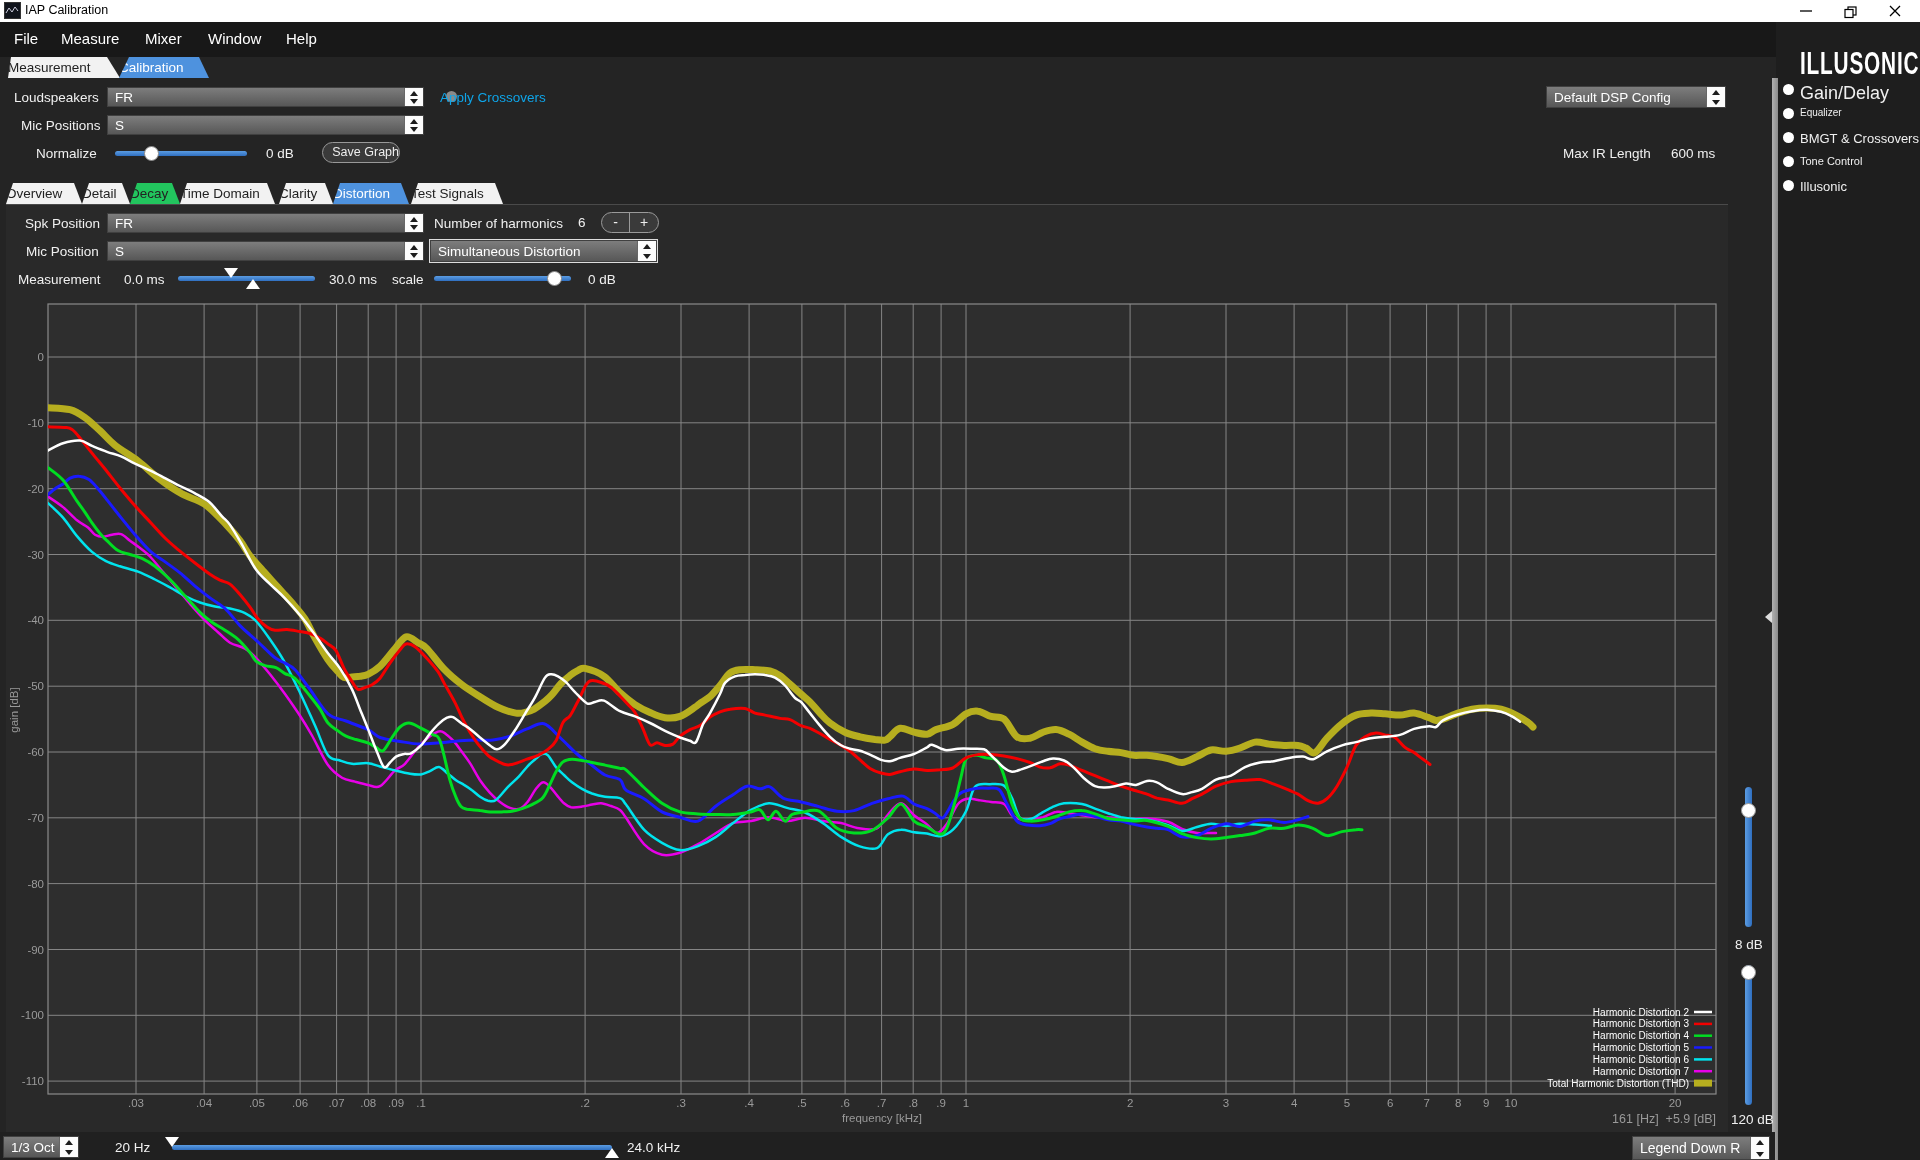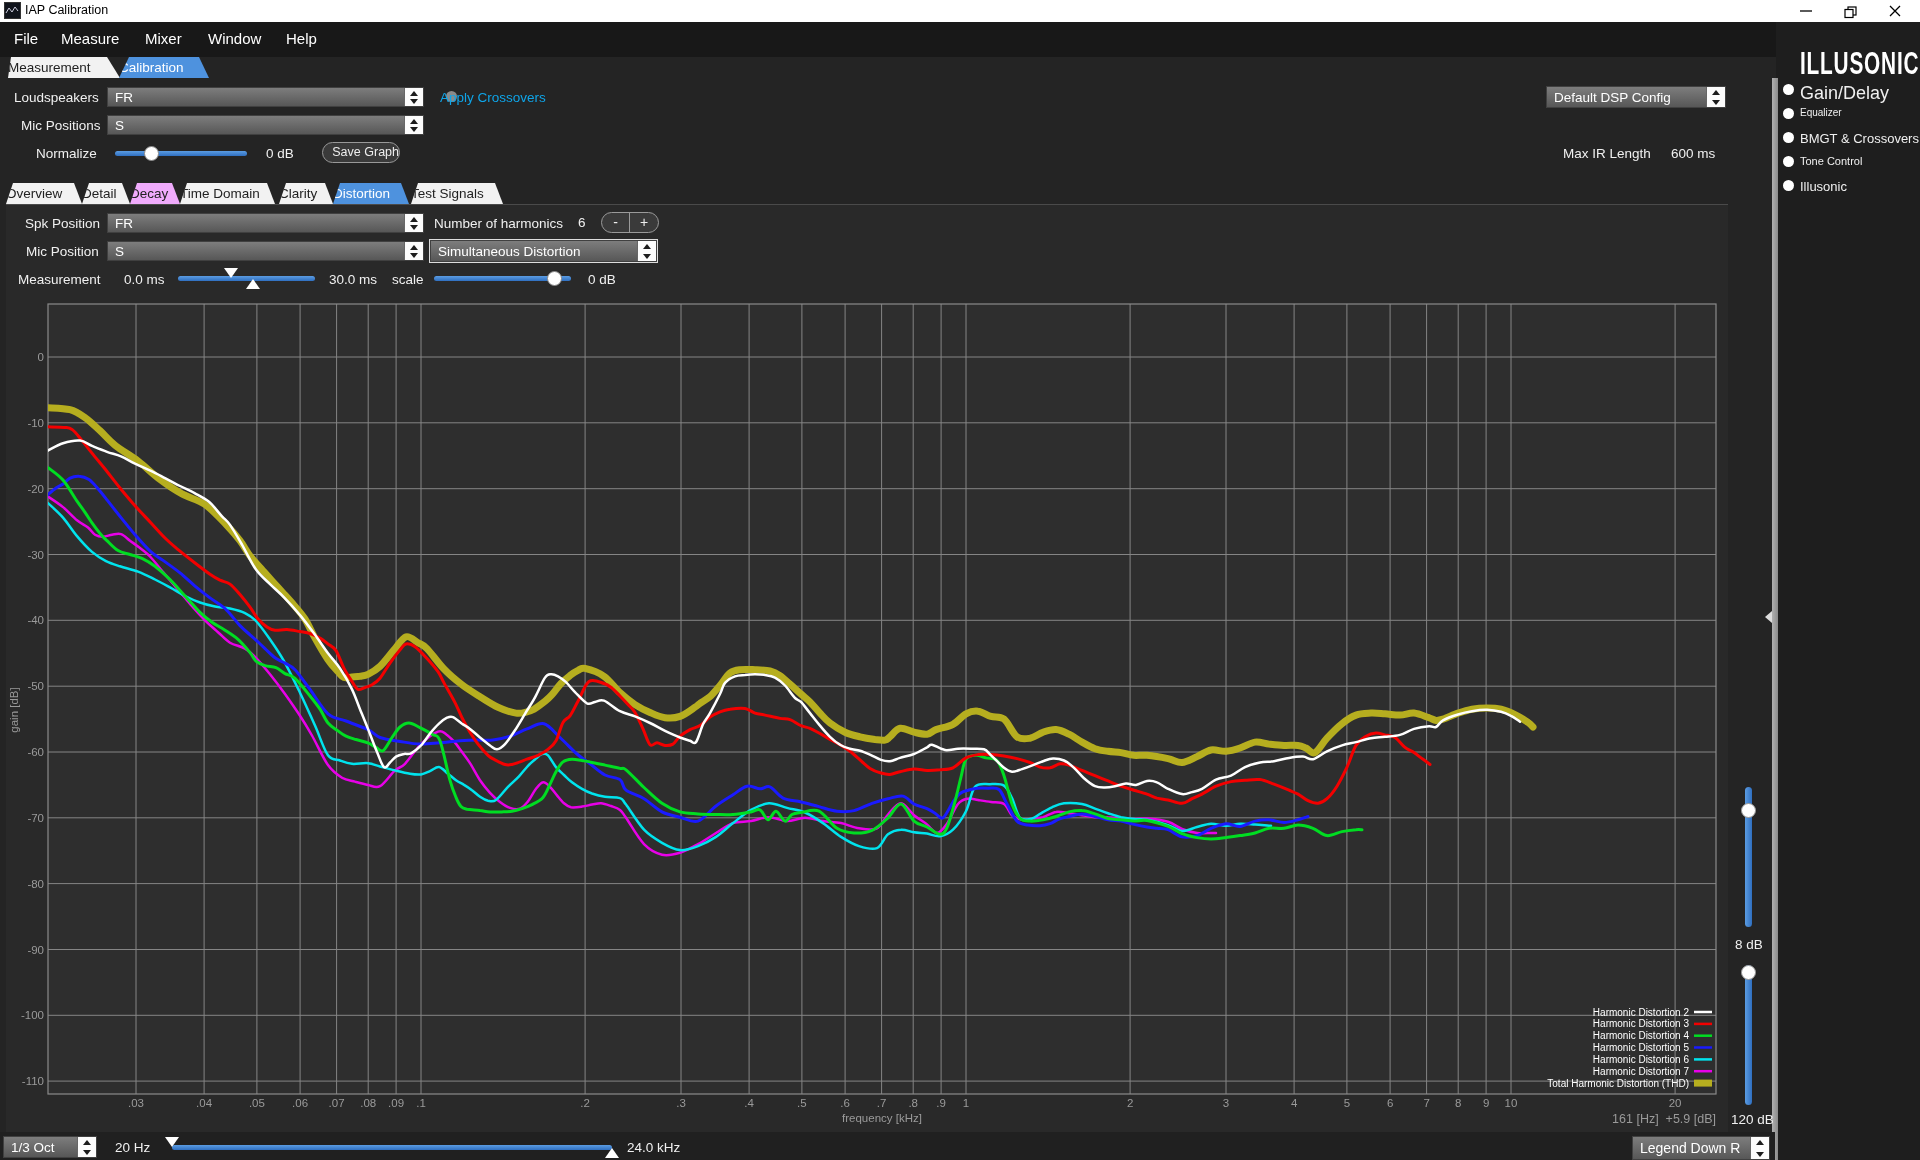--- a/index.html
+++ b/index.html
@@ -80,21 +80,21 @@
 <div class="slider" style="left:115px;top:151px;width:132px">
     <div class="knob" style="left:29px"></div>
   </div>
 <div class="label" style="left:266px;top:146px">0 dB</div>
 <div class="abs" style="left:322px;top:142px;width:78px;height:21px;border:1.5px solid #999;border-radius:11px;background:#3a3a3a;color:#eee;font-size:12.5px;text-align:right;line-height:18px">Save Graph</div>
 <div class="label" style="left:1563px;top:146px">Max IR Length</div>
 <div class="label" style="left:1671px;top:146px">600 ms</div>
 
 <div class="tab trap" style="left:6px;top:183px;width:76px;background:#f2f2f2;color:#222">Overview</div>
 <div class="tab trap" style="left:82px;top:183px;width:48px;background:#f2f2f2;color:#222">Detail</div>
-<div class="tab trap" style="left:130px;top:183px;width:50px;background:#f0abfc;color:#222">Decay</div>
+<div class="tab trap" style="left:130px;top:183px;width:50px;background:#22c55e;color:#222">Decay</div>
 <div class="tab trap" style="left:180px;top:183px;width:95px;background:#f2f2f2;color:#222">Time Domain</div>
 <div class="tab trap" style="left:279px;top:183px;width:54px;background:#f2f2f2;color:#222">Clarity</div>
 <div class="tab trap" style="left:333px;top:183px;width:76px;background:#4e92de;color:#fff">Distortion</div>
 <div class="tab trap" style="left:411px;top:183px;width:92px;background:#f2f2f2;color:#222">Test Signals</div>
 <div id="panel"></div>
 <div class="abs" style="left:6px;top:205px"><svg id="chart" width="1722" height="927" viewBox="6 205 1722 927">
 <rect x="6" y="205" width="1722" height="927" fill="#292929"></rect>
 <rect x="48" y="304" width="1668" height="790" fill="#2e2e2e"></rect>
 <g stroke="#858585" stroke-width="1">
         <line x1="136.0" y1="304" x2="136.0" y2="1094"></line>
@@ -260,21 +260,21 @@
 <div class="vslider" style="left:1745px;top:787px;height:140px">
     <div class="vknob" style="top:16px"></div>
   </div>
 <div class="label" style="left:1735px;top:937px">8 dB</div>
 <div class="vslider" style="left:1745px;top:965px;height:140px">
     <div class="vknob" style="top:0px"></div>
   </div>
 <div class="label" style="left:1731px;top:1112px">120 dB</div>
 
 <div id="botbar"></div>
-<div class="dd" style="left:3px;top:1136px;width:94px;height:22px">
+<div class="dd" style="left:3px;top:1136px;width:76px;height:22px">
     <span class="tx">1/3 Oct</span>
     <span class="sp"></span>
   </div>
 <div class="label" style="left:115px;top:1140px">20 Hz</div>
 <div class="slider" style="left:172px;top:1145px;width:440px"></div>
 <div class="abs tri-dn" style="left:165px;top:1137px"></div>
 <div class="abs tri-up" style="left:605px;top:1148px"></div>
 <div class="label" style="left:627px;top:1140px">24.0 kHz</div>
 <div class="dd" style="left:1632px;top:1136px;width:138px;height:24px;font-size:14px">
     <span class="tx">Legend Down R</span>

